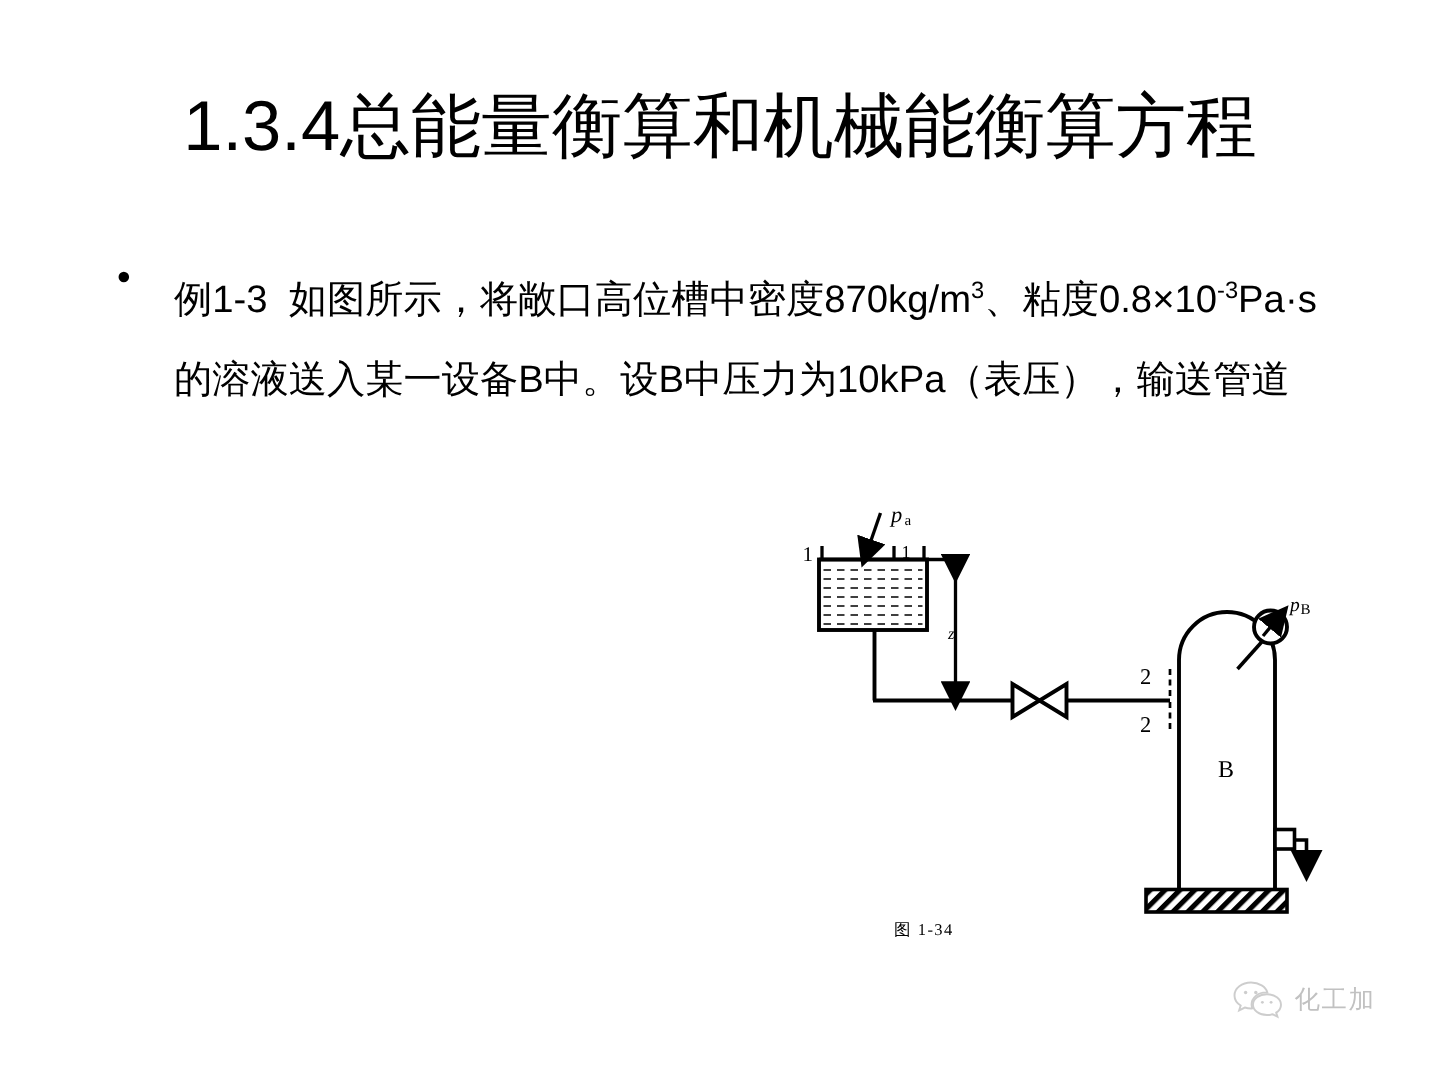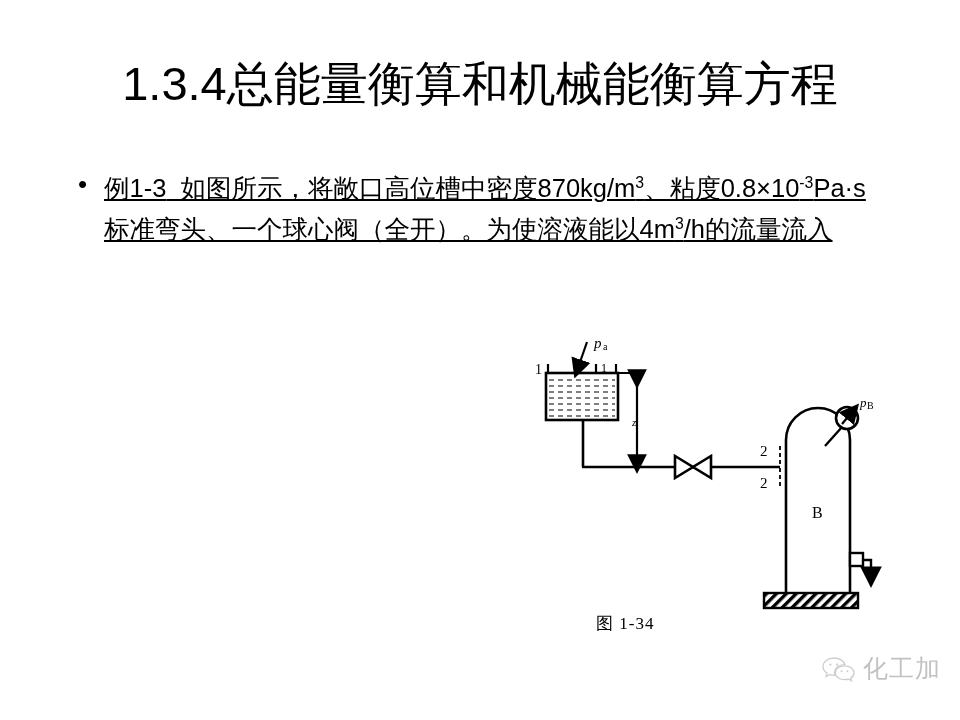--- a/index.html
+++ b/index.html
@@ -51,23 +51,22 @@
     user-select: none;
   }
   .bullet-text {
     flex: 1 1 auto;
     font-size: 25.5px;
     line-height: 37px;
     text-align: justify;
     text-justify: inter-character;
   }
   .bullet-text p {
-    margin: 4px;
-    white-space: nowrap;
-    text-decoration: underline;
+    margin: 16px;
+    white-space: nowrap;
   }
   sup {
     font-size: 0.62em;
     vertical-align: super;
     line-height: 0;
   }
   .phi {
     font-family: "Liberation Serif", "DejaVu Serif", serif;
     font-style: italic;
   }
@@ -84,53 +83,53 @@
     height: 310px;
   }
   .diagram-wrap svg {
     display: block;
   }
   .fig-caption {
     position: absolute;
     left: 596px;
     top: 612px;
     font-family: "Liberation Serif", "DejaVu Serif", serif;
-    font-size: 17px;
+    font-size: 11px;
     letter-spacing: 1px;
     white-space: nowrap;
   }
 
   
   .watermark {
     position: absolute;
     left: 822px;
     top: 652px;
     display: flex;
     align-items: center;
     gap: 7px;
     opacity: 0.42;
   }
   .wm-text {
-    font-size: 25px;
+    font-size: 17px;
     color: #6d6d6d;
     letter-spacing: 1px;
     white-space: nowrap;
   }
 </style>
 </head>
 <body>
 
 <div class="slide-title">1.3.4总能量衡算和机械能衡算方程</div>
 
 <div class="body-block">
   <div class="bullet-row">
     <div class="bullet-dot">•</div>
     <div class="bullet-text">
       <p><span>例1-3</span>&nbsp; 如图所示，将敞口高位槽中密度870kg/m<sup>3</sup>、粘度0.8×10<sup>-3</sup>Pa·s</p>
-      <p>标准弯头、一个球心阀（全开）。为使溶液能以4m<sup>3</sup>/h的流量流入</p>
+      <p>的溶液送入某一设备B中。设B中压力为10kPa（表压），输送管道</p>
     </div>
   </div>
 </div>
 
 <div class="diagram-wrap">
   <svg width="390" height="310" viewBox="0 0 390 310">
     <defs>
       <marker id="arrHead" markerWidth="9" markerHeight="9" refX="4" refY="4.5" orient="auto">
         <path d="M0,0 L9,4.5 L0,9 Z" fill="#000"></path>
       </marker>

